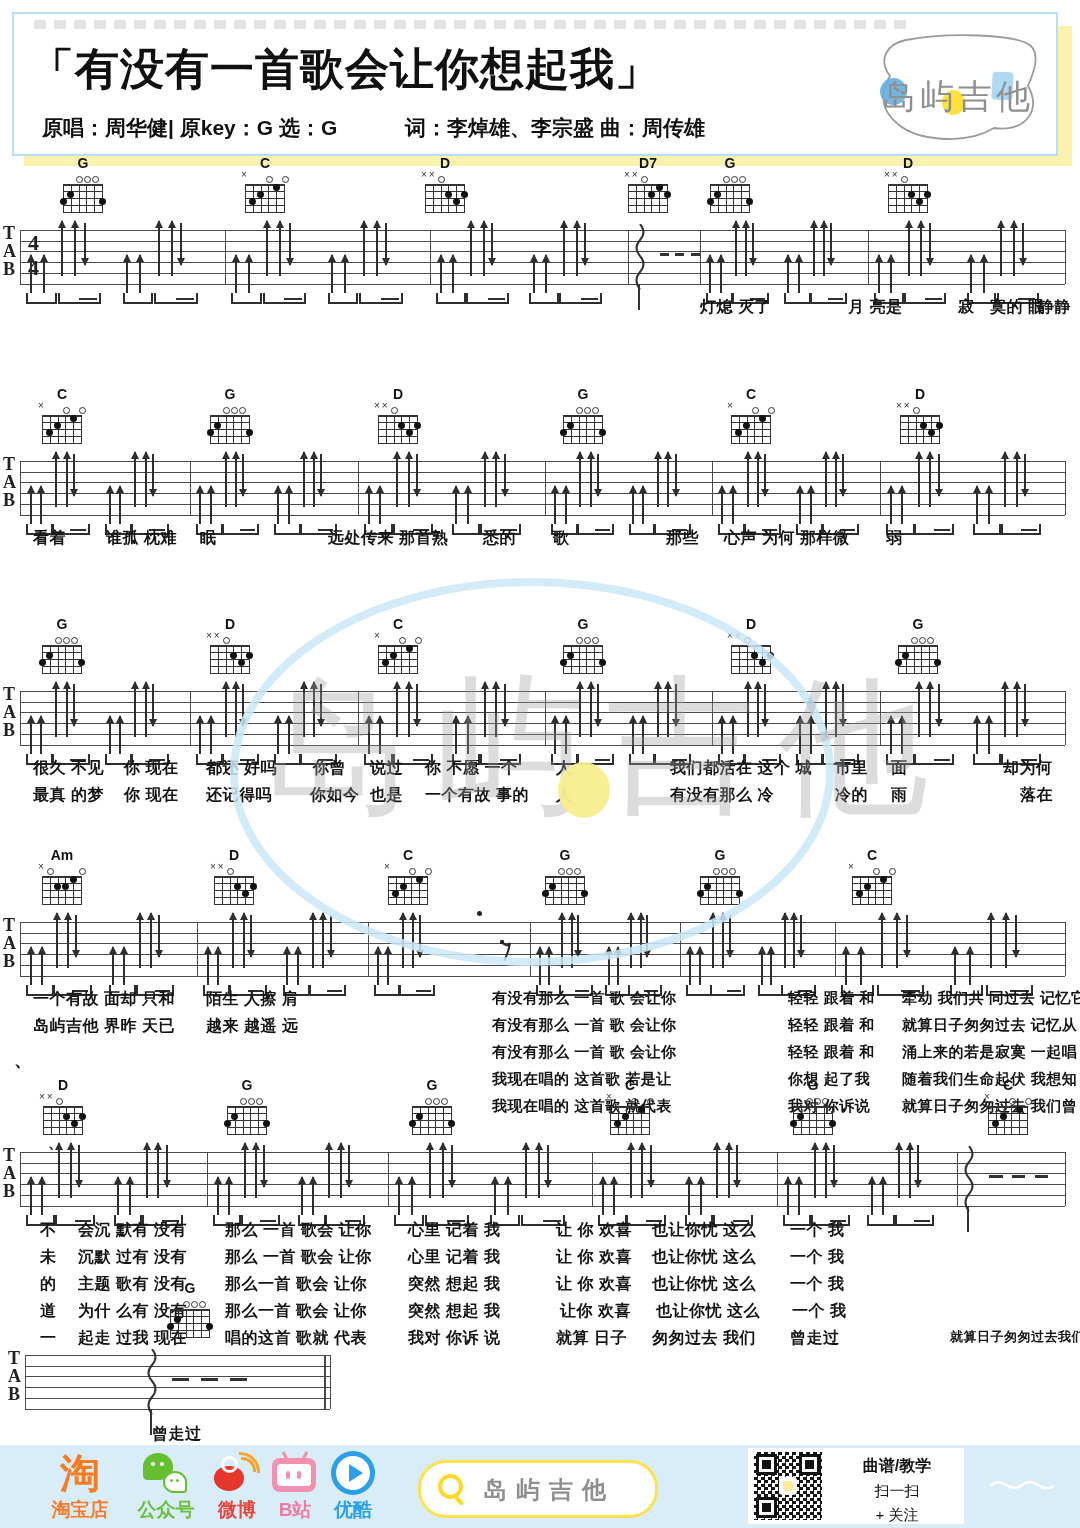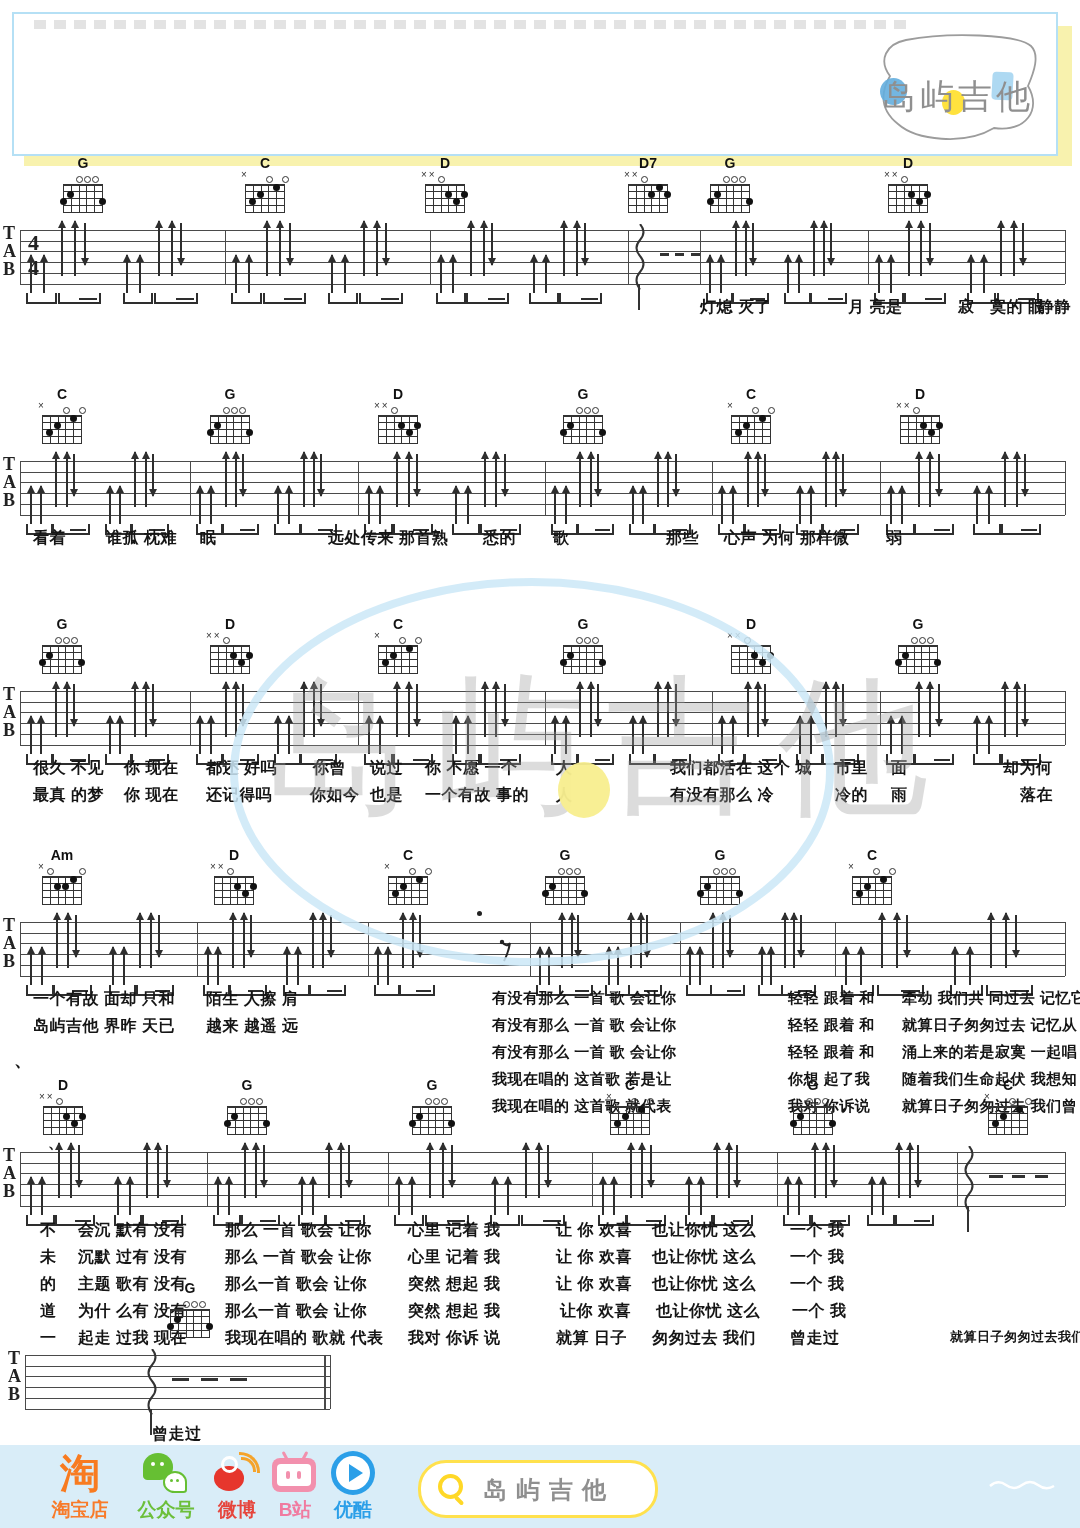--- a/index.html
+++ b/index.html
@@ -71,20 +71,25 @@
   .fsquig{position:absolute;left:988px;top:32px;}
 </style>
 </head>
 <body>
 
 <div class="page">
 
   <div class="hdr-shadow"></div>
   <div class="hdr">
     <div class="hdr-scan"></div>
+    <div class="title">「有没有一首歌会让你想起我」</div>
+    <div class="credits">
+      <span class="c1">原唱：周华健| 原key：G 选：G</span>
+      <span class="c2">词：李焯雄、李宗盛 曲：周传雄</span>
+    </div>
     <div class="logo">
       <svg width="180" height="120" viewBox="0 0 180 120">
         <path d="M38,12 C80,4 150,6 163,18 C172,27 166,44 160,58 C174,82 158,104 126,100 C96,118 48,112 30,96 C10,80 14,62 22,48 C10,32 18,16 38,12 Z" fill="none" stroke="#9c9c9c" stroke-width="1.8"></path>
       </svg>
       <div class="lg-blue"></div>
       <div class="lg-yellow"></div>
       <div class="lg-sq"></div>
       <div class="lg-text">岛屿吉他</div>
     </div>
   </div>
@@ -1366,21 +1371,21 @@
       <div style="position: absolute; left: 790px; top: 1274px; font: 700 16px &quot;Liberation Sans&quot;, &quot;DejaVu Sans&quot;, sans-serif; color: rgb(21, 21, 21); white-space: pre; letter-spacing: 0.5px;">一个 我</div>
       <div style="position: absolute; left: 40px; top: 1301px; font: 700 16px &quot;Liberation Sans&quot;, &quot;DejaVu Sans&quot;, sans-serif; color: rgb(21, 21, 21); white-space: pre; letter-spacing: 0.5px;">道</div>
       <div style="position: absolute; left: 78px; top: 1301px; font: 700 16px &quot;Liberation Sans&quot;, &quot;DejaVu Sans&quot;, sans-serif; color: rgb(21, 21, 21); white-space: pre; letter-spacing: 0.5px;">为什 么有 没有</div>
       <div style="position: absolute; left: 225px; top: 1301px; font: 700 16px &quot;Liberation Sans&quot;, &quot;DejaVu Sans&quot;, sans-serif; color: rgb(21, 21, 21); white-space: pre; letter-spacing: 0.5px;">那么一首 歌会 让你</div>
       <div style="position: absolute; left: 408px; top: 1301px; font: 700 16px &quot;Liberation Sans&quot;, &quot;DejaVu Sans&quot;, sans-serif; color: rgb(21, 21, 21); white-space: pre; letter-spacing: 0.5px;">突然 想起 我</div>
       <div style="position: absolute; left: 560px; top: 1301px; font: 700 16px &quot;Liberation Sans&quot;, &quot;DejaVu Sans&quot;, sans-serif; color: rgb(21, 21, 21); white-space: pre; letter-spacing: 0.5px;">让你 欢喜</div>
       <div style="position: absolute; left: 656px; top: 1301px; font: 700 16px &quot;Liberation Sans&quot;, &quot;DejaVu Sans&quot;, sans-serif; color: rgb(21, 21, 21); white-space: pre; letter-spacing: 0.5px;">也让你忧 这么</div>
       <div style="position: absolute; left: 792px; top: 1301px; font: 700 16px &quot;Liberation Sans&quot;, &quot;DejaVu Sans&quot;, sans-serif; color: rgb(21, 21, 21); white-space: pre; letter-spacing: 0.5px;">一个 我</div>
       <div style="position: absolute; left: 40px; top: 1328px; font: 700 16px &quot;Liberation Sans&quot;, &quot;DejaVu Sans&quot;, sans-serif; color: rgb(21, 21, 21); white-space: pre; letter-spacing: 0.5px;">一</div>
       <div style="position: absolute; left: 78px; top: 1328px; font: 700 16px &quot;Liberation Sans&quot;, &quot;DejaVu Sans&quot;, sans-serif; color: rgb(21, 21, 21); white-space: pre; letter-spacing: 0.5px;">起走 过我 现在</div>
-      <div style="position: absolute; left: 225px; top: 1328px; font: 700 16px &quot;Liberation Sans&quot;, &quot;DejaVu Sans&quot;, sans-serif; color: rgb(21, 21, 21); white-space: pre; letter-spacing: 0.5px;">我现在唱的 歌就 代表</div>
+      <div style="position: absolute; left: 225px; top: 1328px; font: 700 16px &quot;Liberation Sans&quot;, &quot;DejaVu Sans&quot;, sans-serif; color: rgb(21, 21, 21); white-space: pre; letter-spacing: 0.5px;">唱的这首 歌就 代表</div>
       <div style="position: absolute; left: 408px; top: 1328px; font: 700 16px &quot;Liberation Sans&quot;, &quot;DejaVu Sans&quot;, sans-serif; color: rgb(21, 21, 21); white-space: pre; letter-spacing: 0.5px;">我对 你诉 说</div>
       <div style="position: absolute; left: 556px; top: 1328px; font: 700 16px &quot;Liberation Sans&quot;, &quot;DejaVu Sans&quot;, sans-serif; color: rgb(21, 21, 21); white-space: pre; letter-spacing: 0.5px;">就算 日子</div>
       <div style="position: absolute; left: 652px; top: 1328px; font: 700 16px &quot;Liberation Sans&quot;, &quot;DejaVu Sans&quot;, sans-serif; color: rgb(21, 21, 21); white-space: pre; letter-spacing: 0.5px;">匆匆过去 我们</div>
       <div style="position: absolute; left: 790px; top: 1328px; font: 700 16px &quot;Liberation Sans&quot;, &quot;DejaVu Sans&quot;, sans-serif; color: rgb(21, 21, 21); white-space: pre; letter-spacing: 0.5px;">曾走过</div>
       <div style="position: absolute; left: 950px; top: 1328px; font: 700 13px &quot;Liberation Sans&quot;, &quot;DejaVu Sans&quot;, sans-serif; color: rgb(21, 21, 21); white-space: pre; letter-spacing: 0.5px;">就算日子匆匆过去我们</div>
       <div style="position: absolute; left: 25px; top: 1355px; width: 305px; height: 1px; background: rgb(74, 74, 74);"></div>
       <div style="position: absolute; left: 25px; top: 1365.7px; width: 305px; height: 1px; background: rgb(74, 74, 74);"></div>
       <div style="position: absolute; left: 25px; top: 1376.4px; width: 305px; height: 1px; background: rgb(74, 74, 74);"></div>
       <div style="position: absolute; left: 25px; top: 1387.1px; width: 305px; height: 1px; background: rgb(74, 74, 74);"></div>
       <div style="position: absolute; left: 25px; top: 1397.8px; width: 305px; height: 1px; background: rgb(74, 74, 74);"></div>
@@ -1467,19 +1472,32 @@
           <div class="yk-t"></div>
         </div>
       <div class="flab" style="color:#2b9fe8">优酷</div>
     </div>
 
     <div class="search">
       <div class="mag"></div>
       <span class="stext">岛屿吉他</span>
     </div>
 
+    <div class="qrcard">
+      <div class="qr">
+        <div class="qf" style="left:2px;top:2px"></div>
+        <div class="qf" style="right:2px;top:2px"></div>
+        <div class="qf" style="left:2px;bottom:2px"></div>
+        <div class="qlogo"></div>
+      </div>
+      <div class="qrtext">
+        <div class="qt1">曲谱/教学</div>
+        <div class="qt2">扫一扫</div>
+        <div class="qt2">+ 关注</div>
+      </div>
+    </div>
 
     <svg class="fsquig" width="75" height="16">
       <path d="M2,9 q8,-7 16,-1 t16,0 t16,0 t16,1" fill="none" stroke="#ffffff" stroke-width="2.5"></path>
     </svg>
   </div>
 
 </div>
 
 </body></html>

